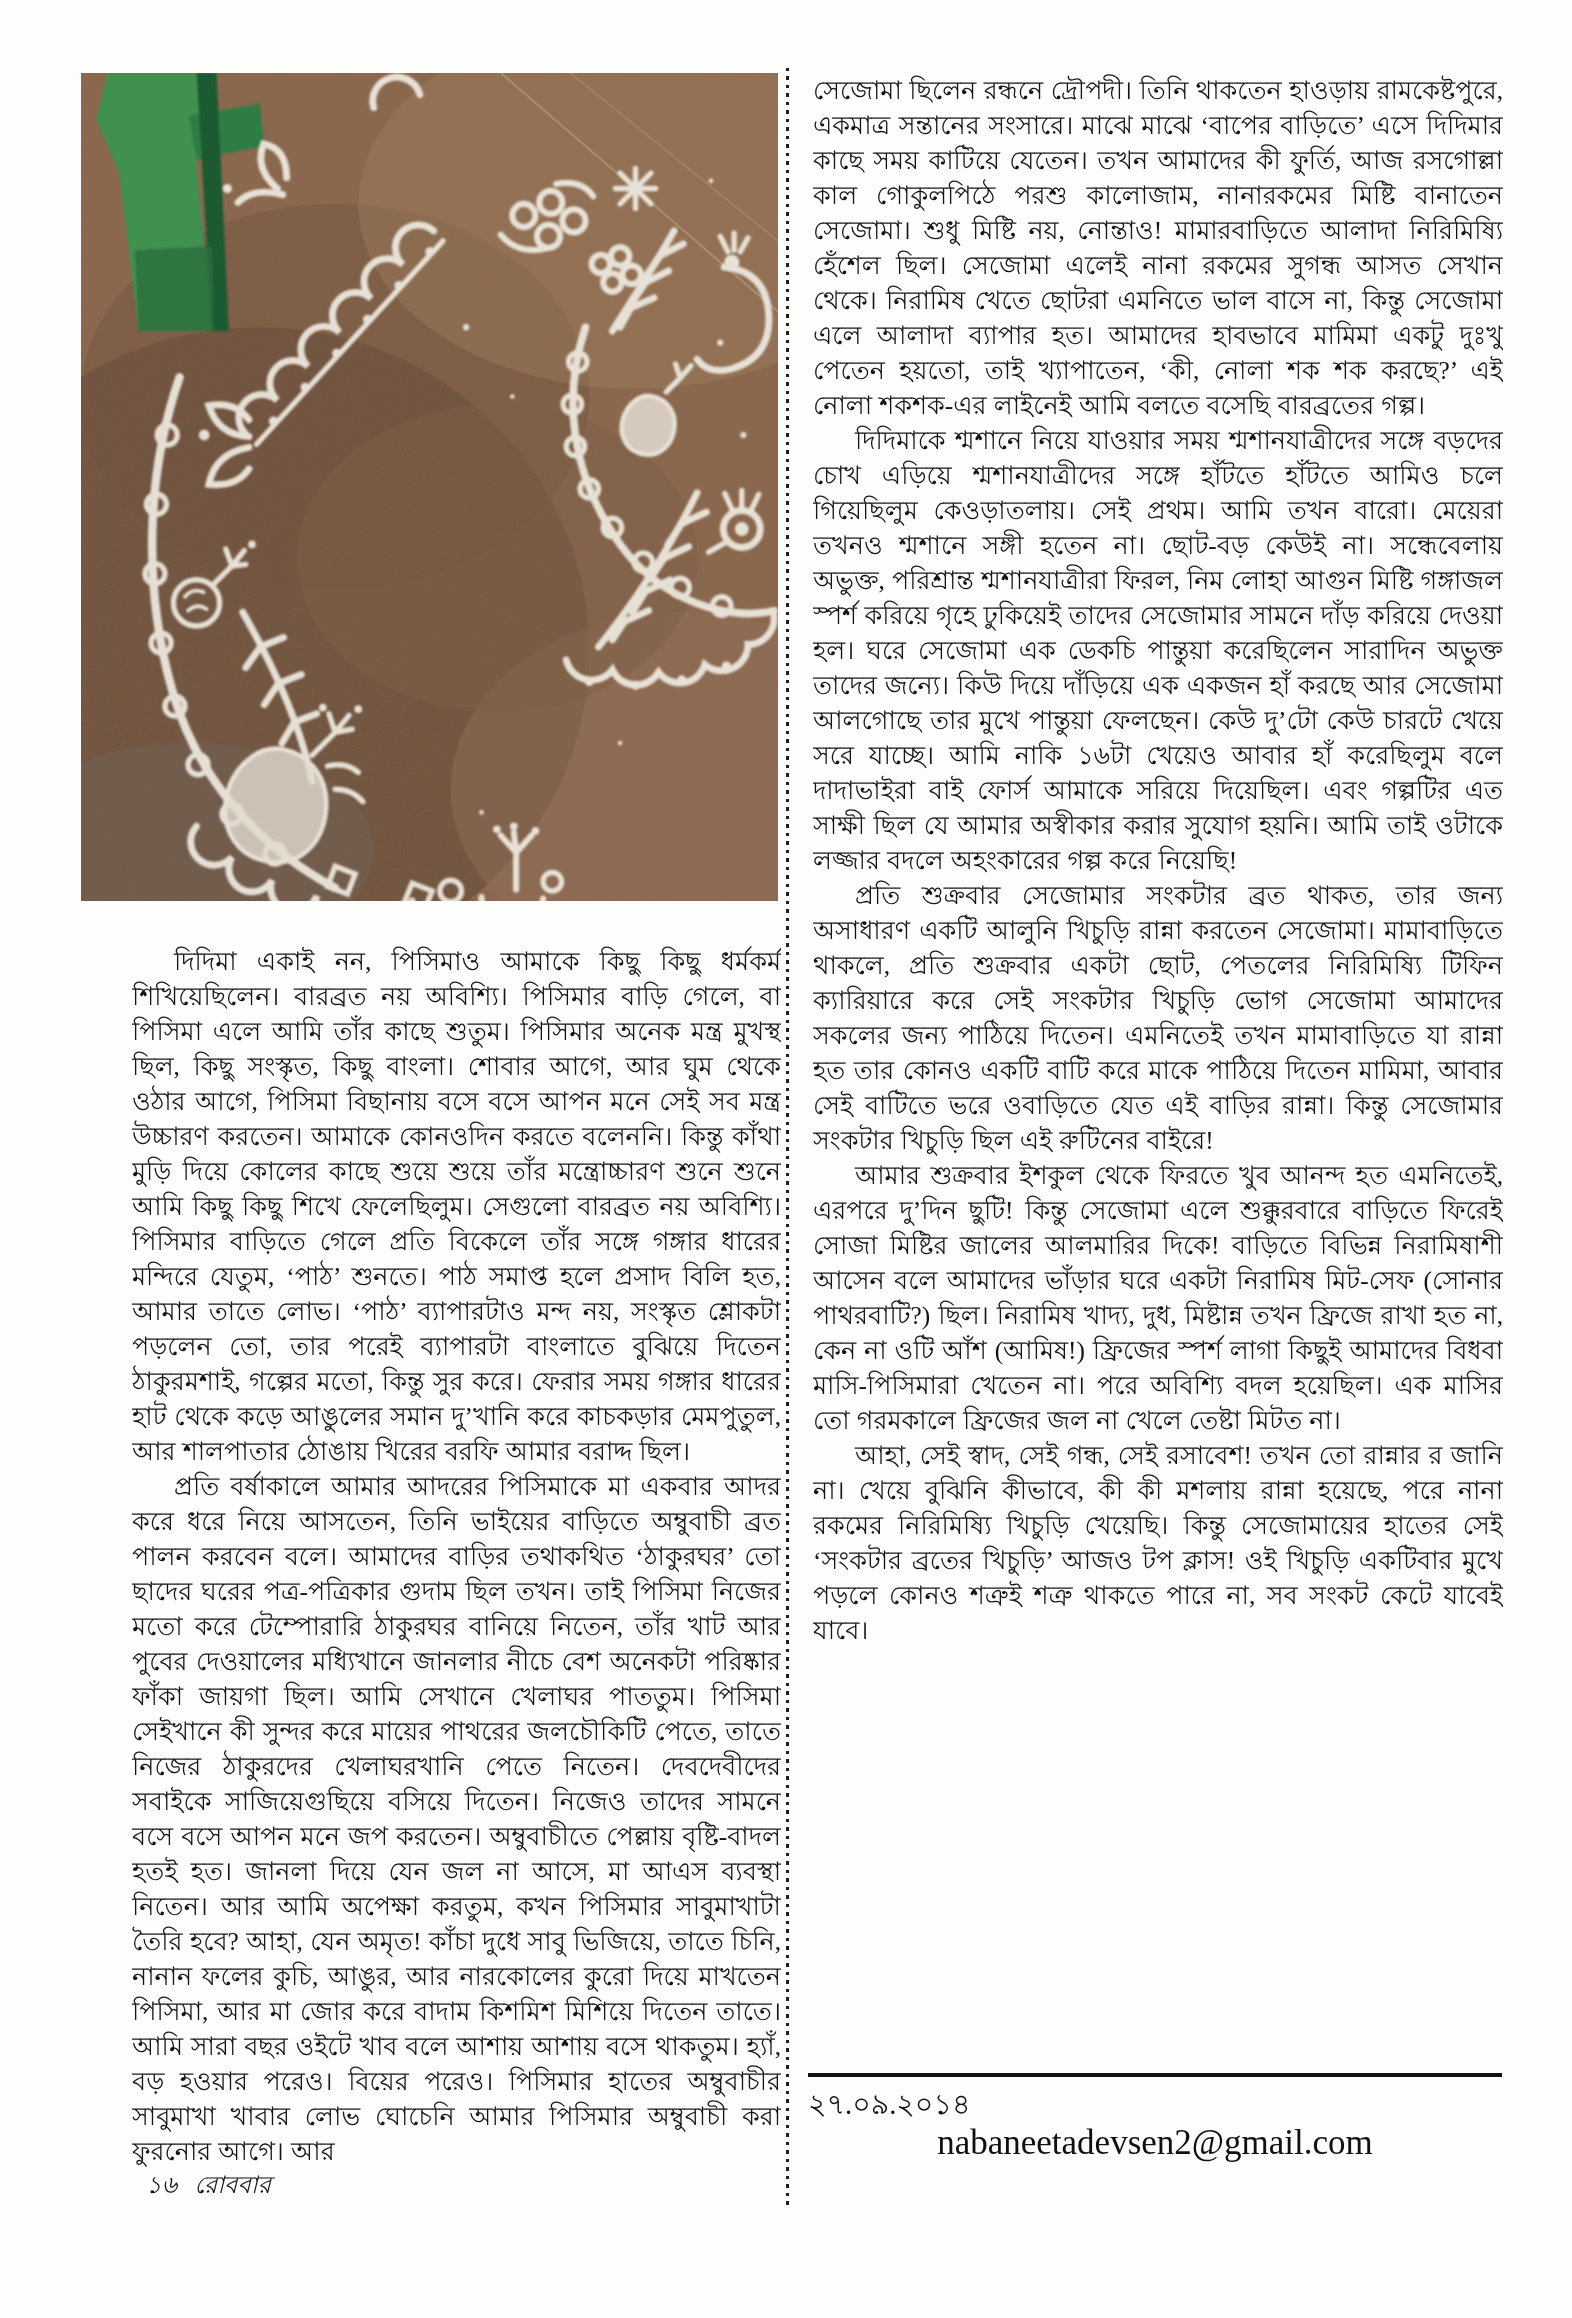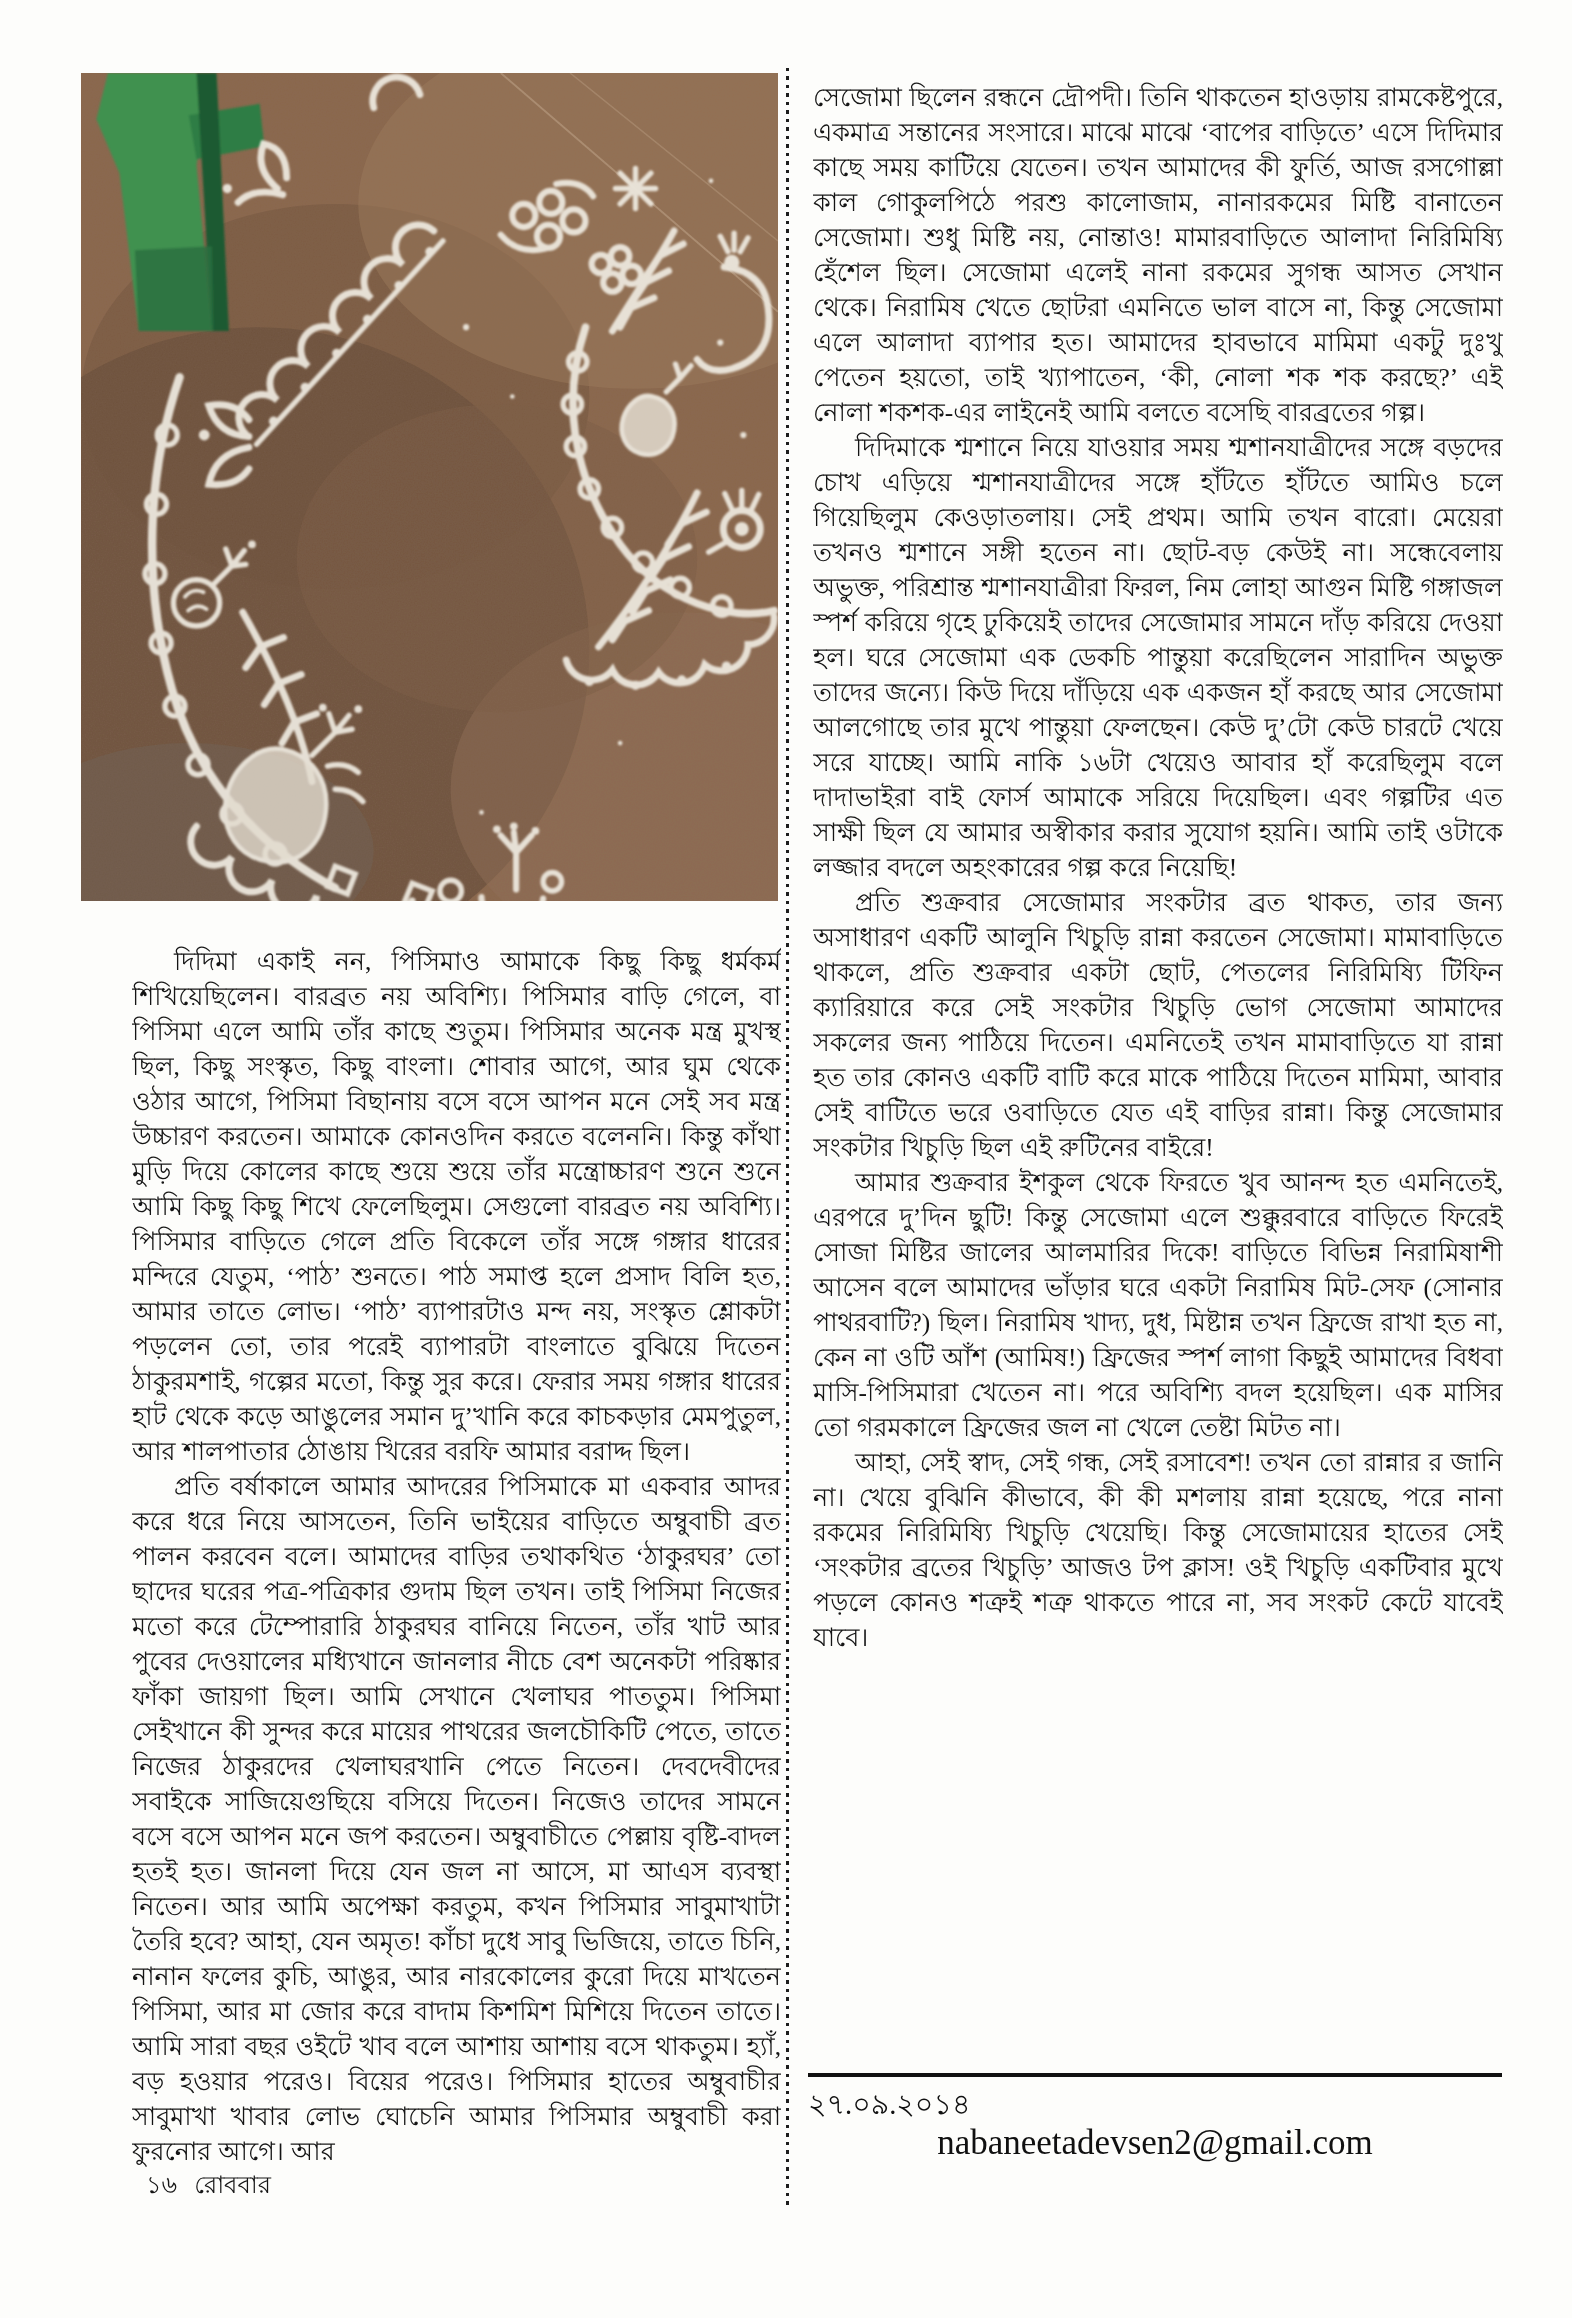--- a/index.html
+++ b/index.html
@@ -8,21 +8,21 @@
     font-family:"Liberation Serif","DejaVu Serif",serif; color:#141414;
     overflow:hidden;
   }
   .photo-wrap{
     position:absolute; left:81px; top:73px; width:697px; height:828px;
     background:#84614a; overflow:hidden;
   }
   .photo-wrap svg{display:block;width:100%;height:100%;}
   .col{position:absolute; overflow:hidden;}
   .col-left{left:132px; top:944px; width:649px; height:1224px;}
-  .col-right{left:813px; top:80px; width:690px; height:1990px;}
+  .col-right{left:813px; top:73px; width:690px; height:1990px;}
   .col p{
     margin:0; text-align:justify; font-size:25.4px; line-height:35px;
     text-indent:42px; word-spacing:0.8px; letter-spacing:0;
   }
   .col p.noindent{text-indent:0;}
   .divider{
     position:absolute; left:786px; top:68px; width:3.1px; height:2137px;
     background-image:repeating-linear-gradient(to bottom,#1d1d1d 0 3.1px,transparent 3.1px 8.5px);
   }
   .end-rule{
@@ -33,21 +33,21 @@
     position:absolute; left:808px; top:2088px; width:694px;
     text-align:left; font-size:28.5px; line-height:34px; color:#111;
   }
   .sig-email{
     position:absolute; left:808px; top:2122px; width:694px;
     text-align:center; font-size:35px; line-height:42px; color:#101010;
     font-family:"Liberation Serif","DejaVu Serif",serif;
   }
   .footer{
     position:absolute; left:146px; top:2171px; font-size:24px; line-height:28px;
-    color:#151515; display:flex; gap:17px;
+    font-style:italic; color:#151515; display:flex; gap:17px;
   }
 </style>
 </head>
 <body>
 
 <div class="page">
 
   <div class="photo-wrap" aria-label="আলপনা — সাদা খড়িমাটির নকশা আঁকা বাদামি মেঝে, বাঁদিকে সবুজ টুলের পায়া">
     <svg viewBox="0 0 905 1075" preserveAspectRatio="none">
       <defs>

